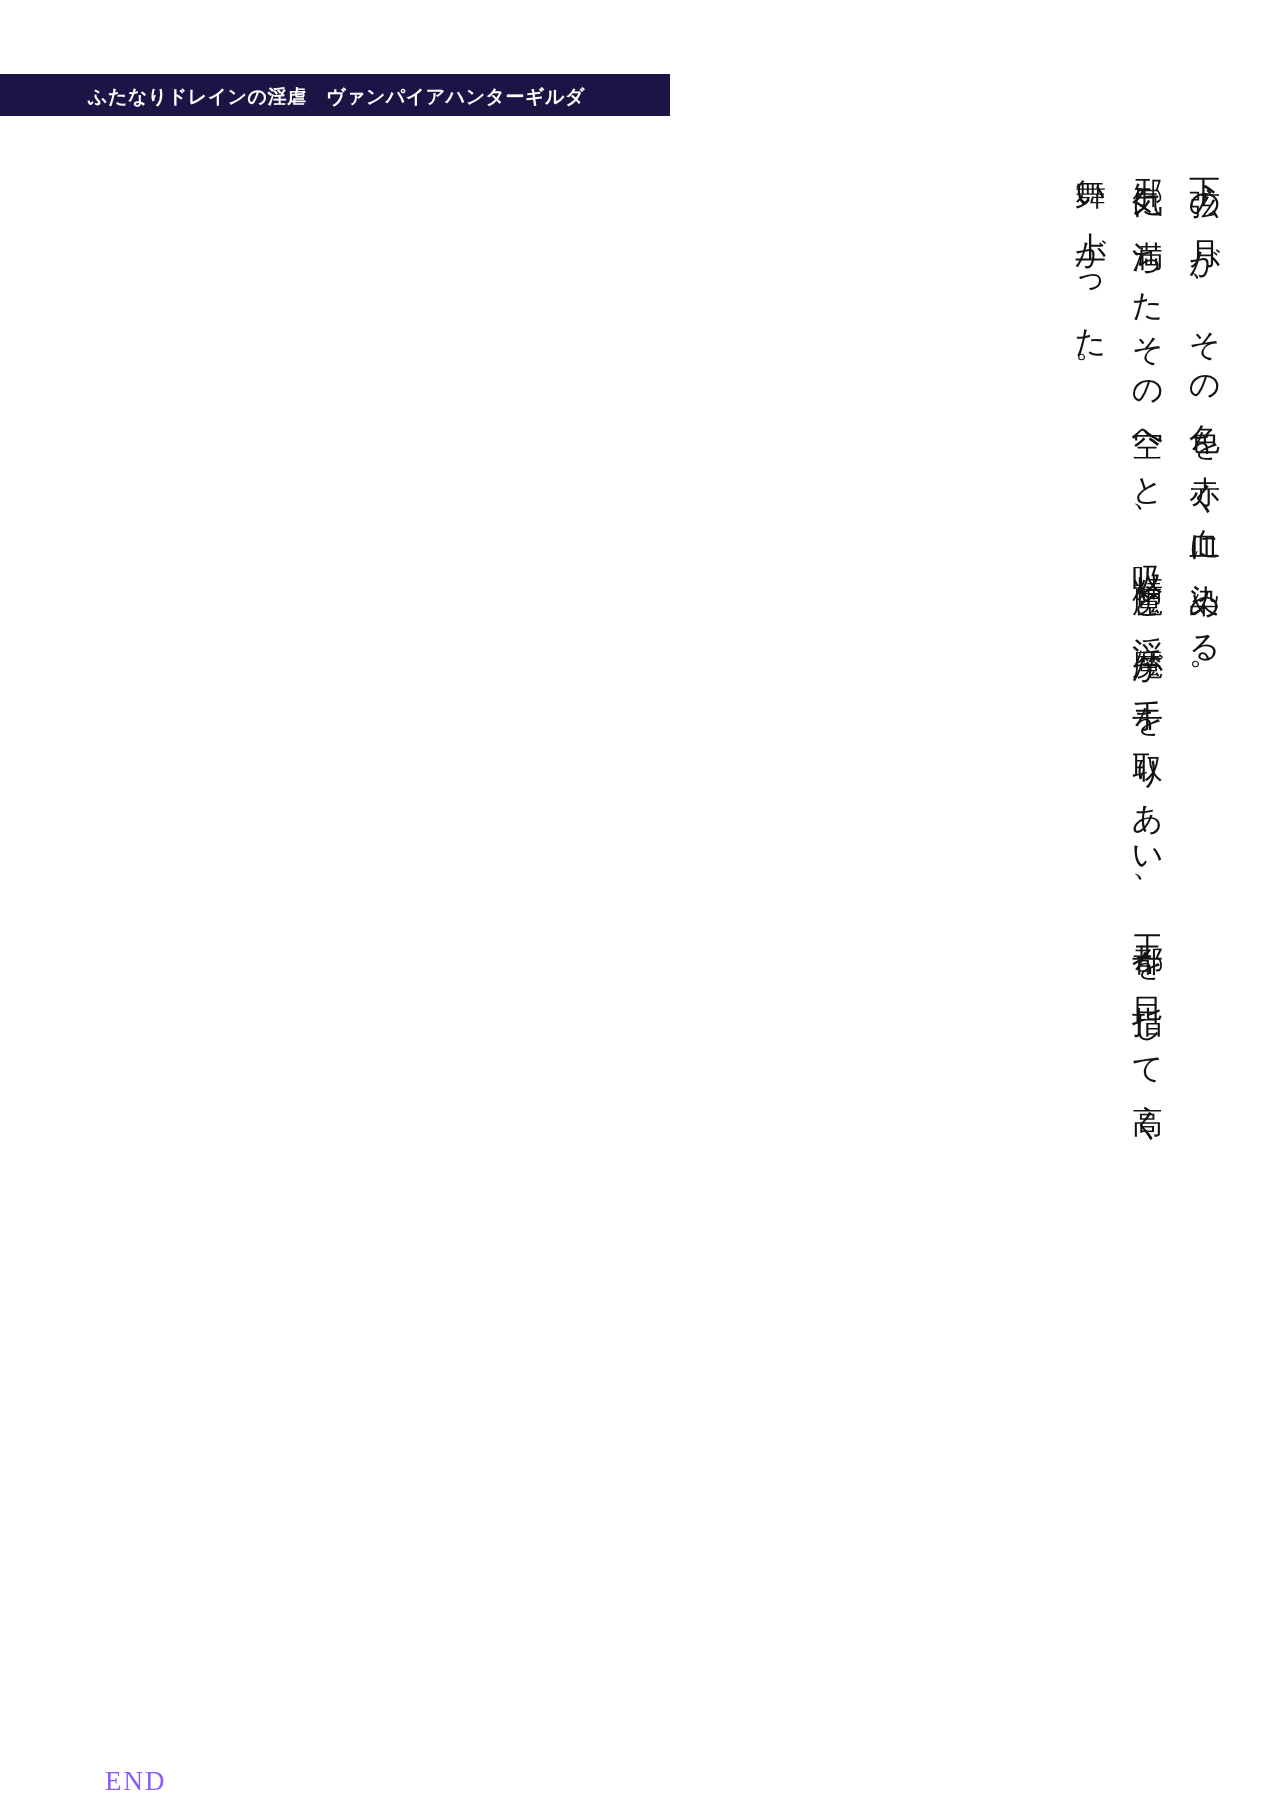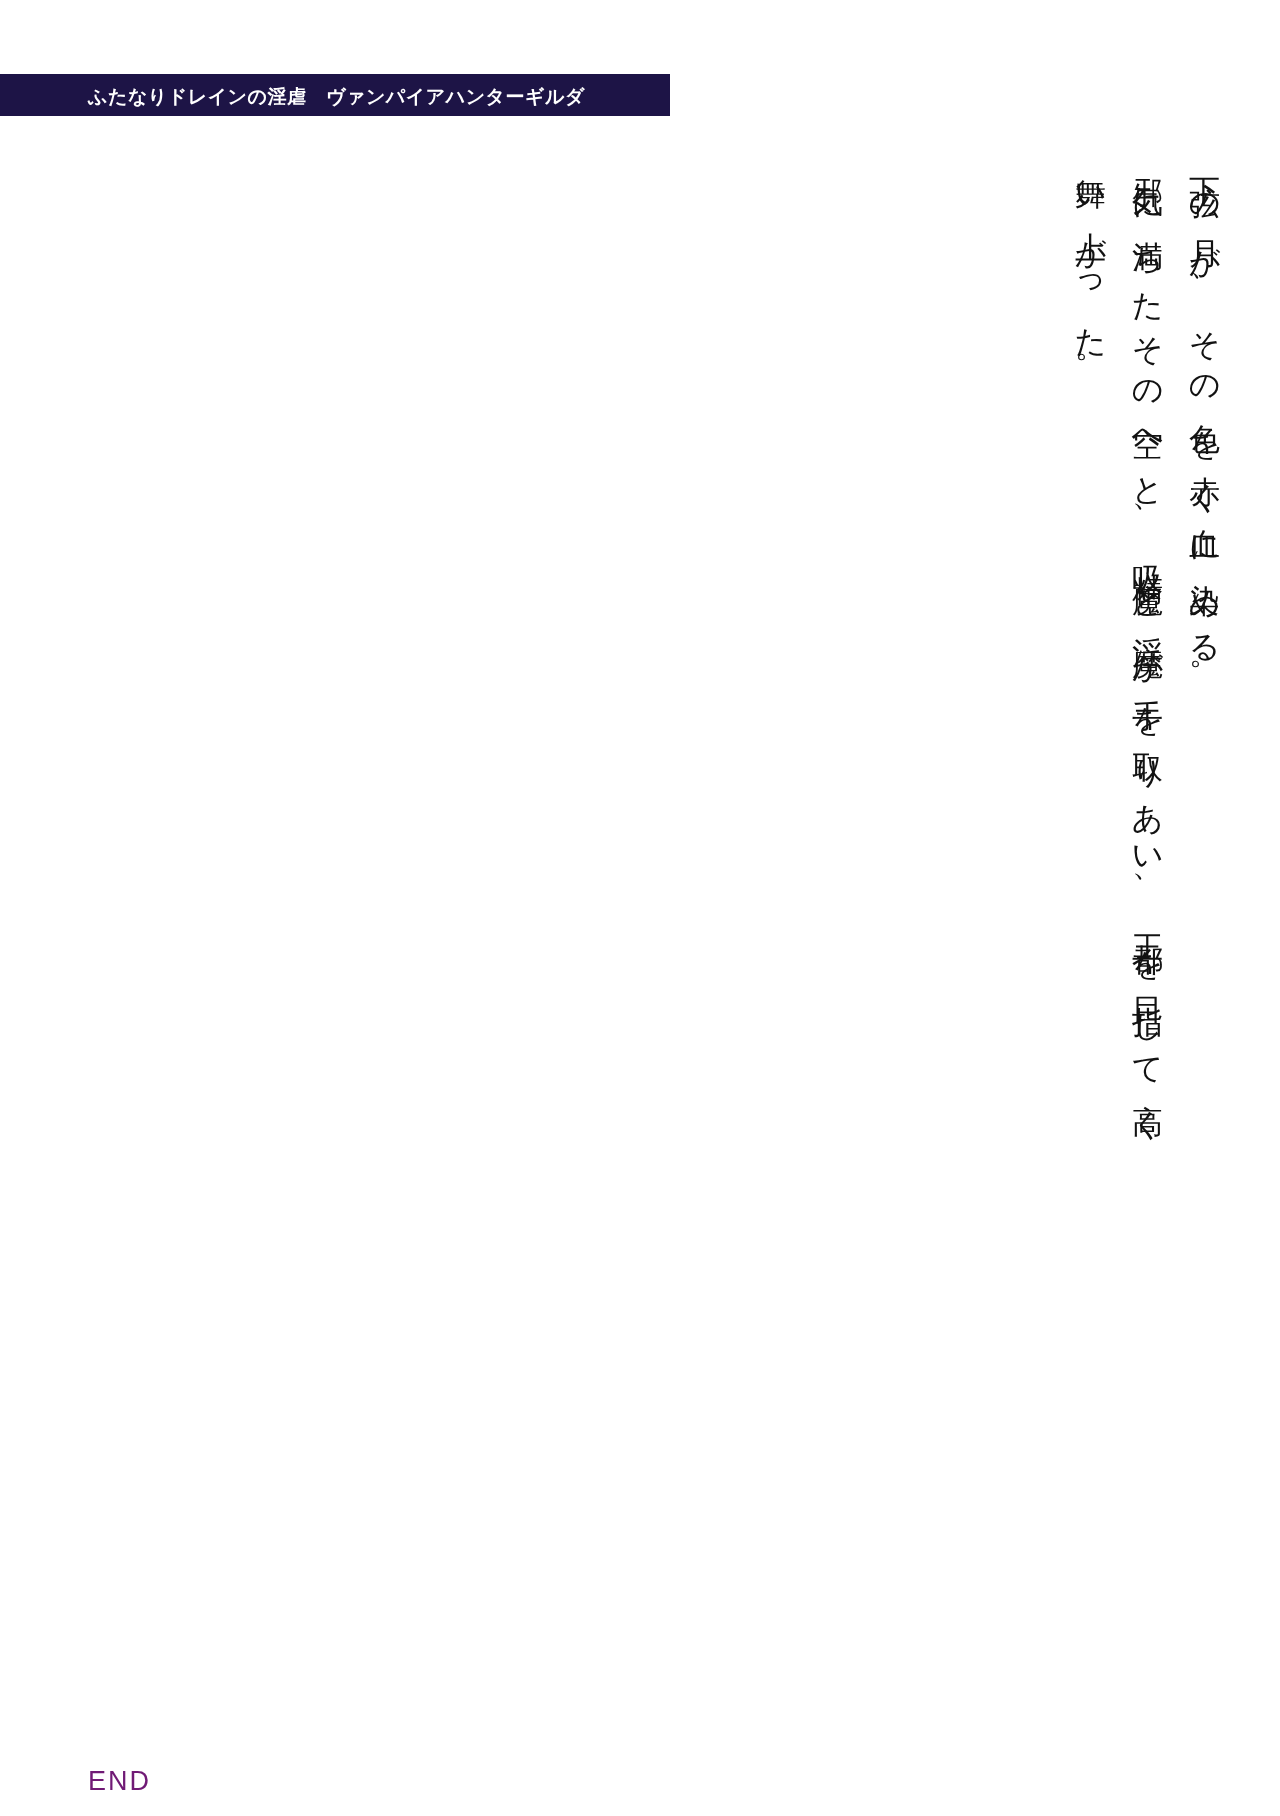--- a/index.html
+++ b/index.html
@@ -64,26 +64,26 @@
     font-family: "DejaVu Serif", "Liberation Serif", serif;
     margin-left: 26px;
     height: 100%;
     white-space: pre;
   }
   .vline:first-child { margin-left: 0; }
 
   
   .end-mark {
     position: absolute;
-    left: 88px;
+    left: 105px;
     top: 1742px;
     font-size: 27px;
     letter-spacing: 2px;
-    color: #701a75;
-    font-family: Liberation Sans, sans-serif;
+    color: #8b5cf6;
+    font-family: Liberation Serif, serif;
   }
 </style>
 </head>
 <body>
 
 <div class="page">
 
   <div class="header-band"></div>
   <div class="header-title">ふたなりドレインの淫虐　ヴァンパイアハンターギルダ</div>
 

